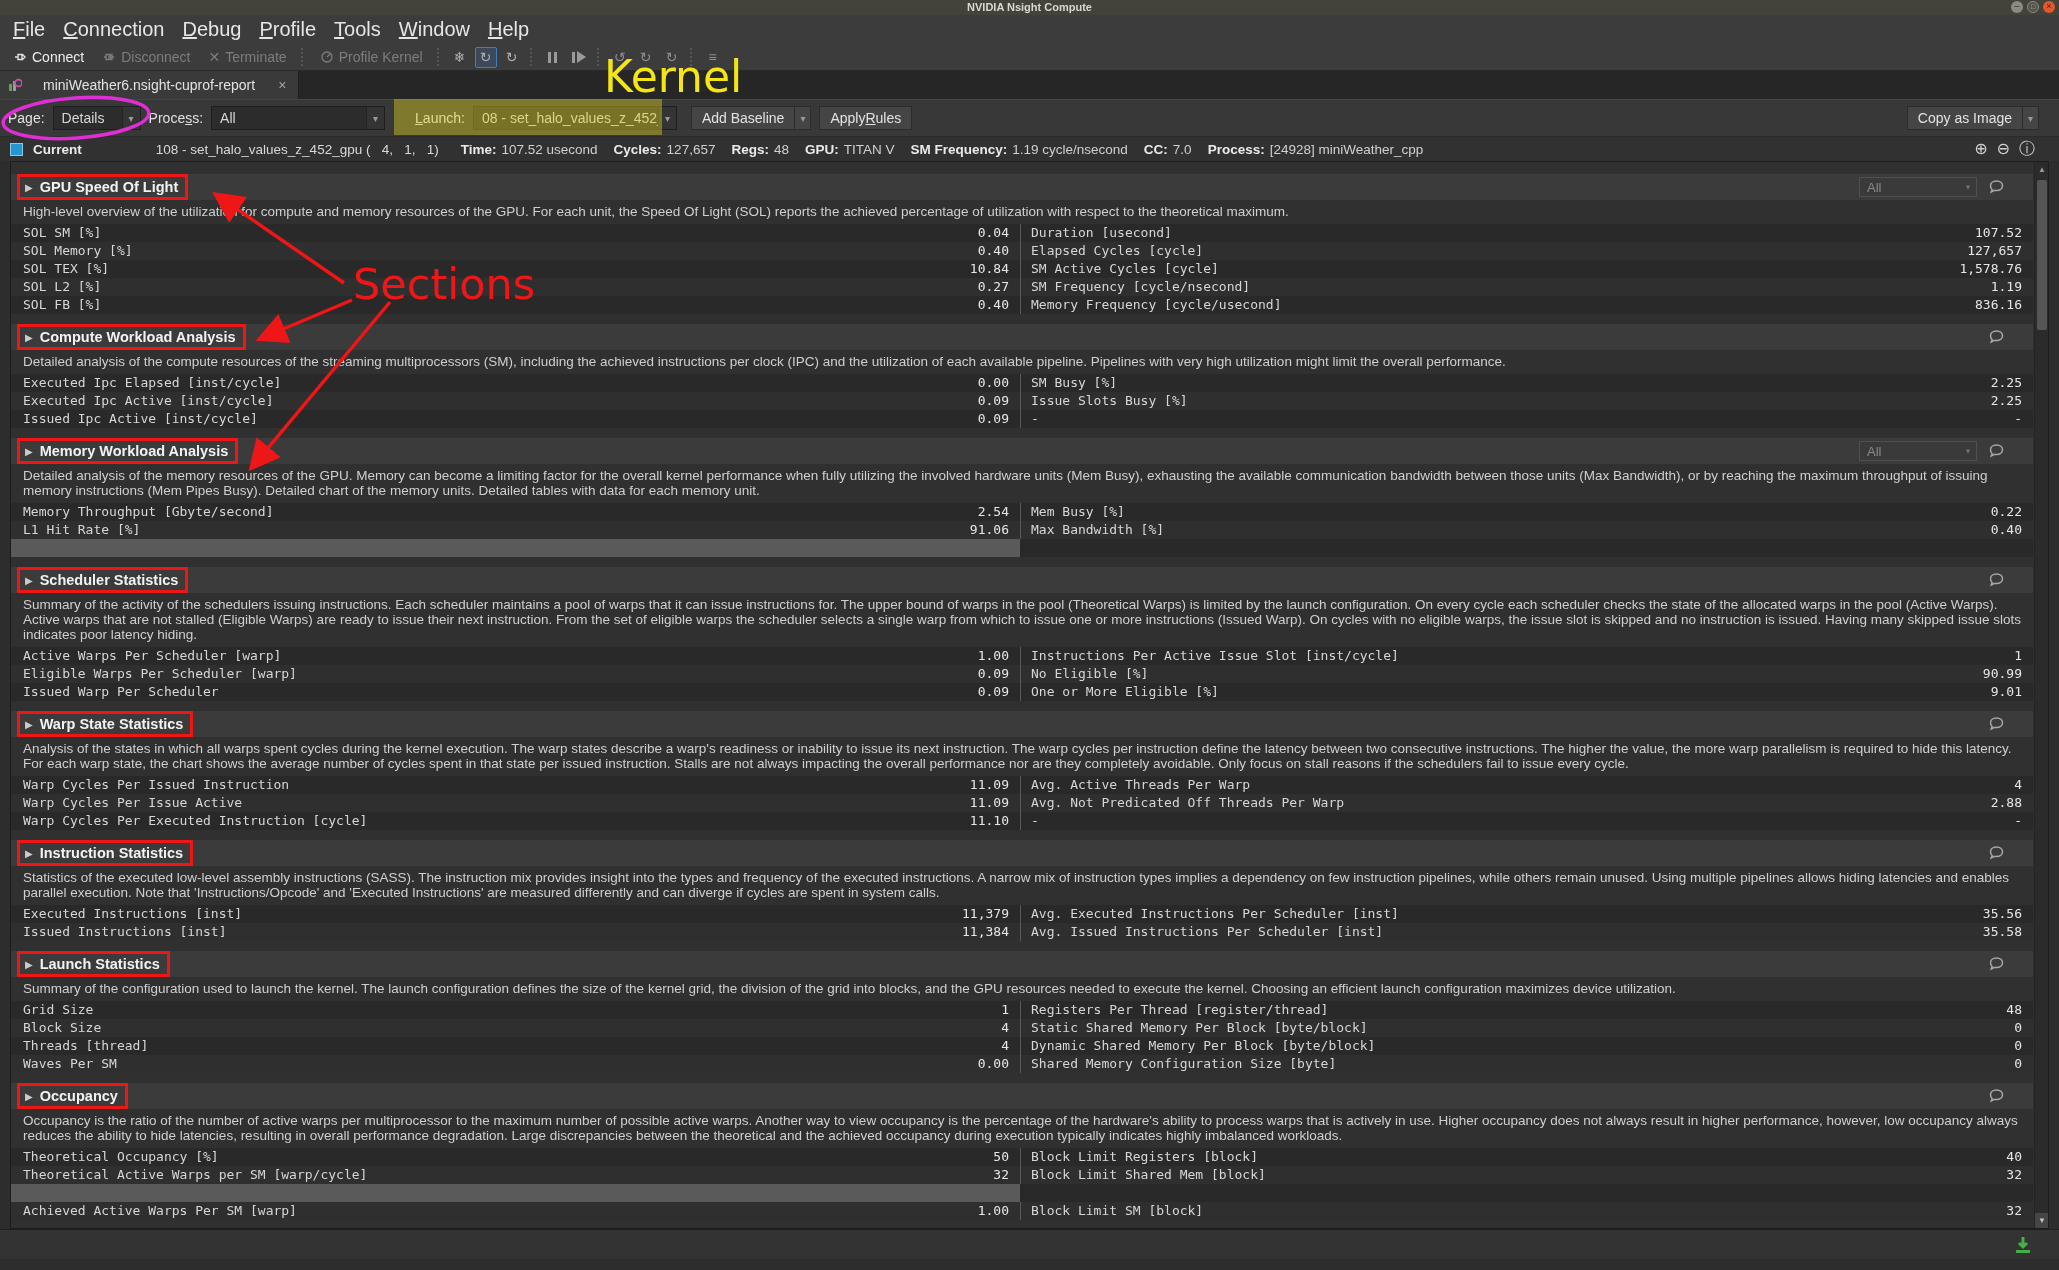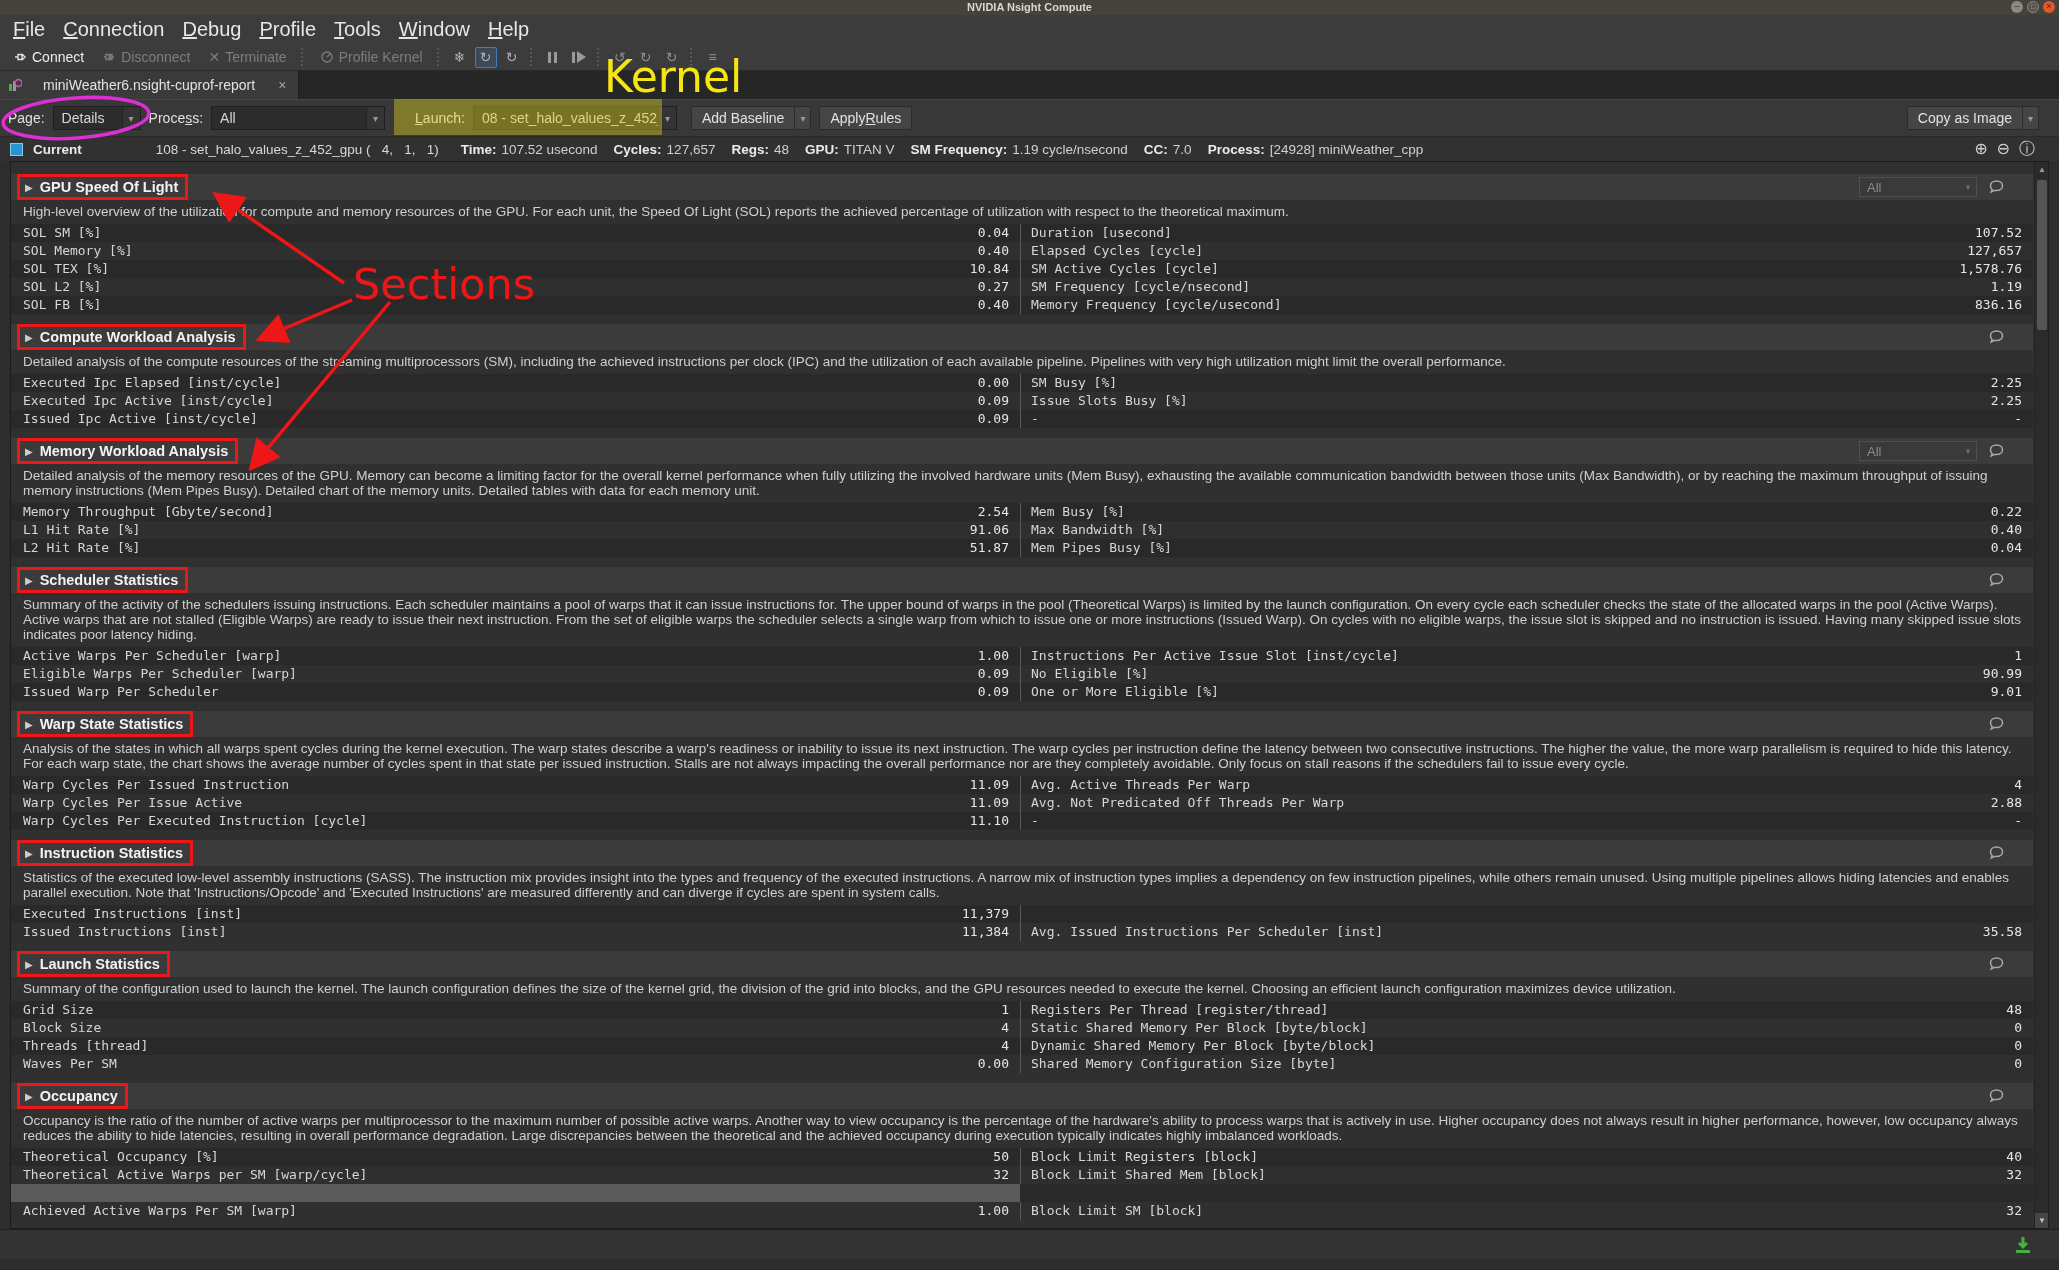--- a/index.html
+++ b/index.html
@@ -387,24 +387,20 @@
               <span class="lbl">L1 Hit Rate [%]</span>
               <span class="val">91.06</span>
             </span>
             <span class="mdiv"></span>
             <span class="mcell right">
               <span class="lbl">Max Bandwidth [%]</span>
               <span class="val">0.40</span>
             </span>
           </div>
           <div class="mrow">
-            <span class="mcell left">
-              <span class="lbl">L2 Hit Rate [%]</span>
-              <span class="val">51.87</span>
-            </span>
             <span class="mdiv"></span>
             <span class="mcell right">
               <span class="lbl">Mem Pipes Busy [%]</span>
               <span class="val">0.04</span>
             </span>
           </div>
         </div>
   </div>
 
   <div class="section">
@@ -523,20 +519,24 @@
       </span>
     </div>
     <div class="sec-desc">Statistics of the executed low-level assembly instructions (SASS). The instruction mix provides insight into the types and frequency of the executed instructions. A narrow mix of instruction types implies a dependency on few instruction pipelines, while others remain unused. Using multiple pipelines allows hiding latencies and enables parallel execution. Note that 'Instructions/Opcode' and 'Executed Instructions' are measured differently and can diverge if cycles are spent in system calls.</div>
     <div class="sec-table">
           <div class="mrow">
             <span class="mcell left">
               <span class="lbl">Executed Instructions [inst]</span>
               <span class="val">11,379</span>
             </span>
             <span class="mdiv"></span>
+            <span class="mcell right">
+              <span class="lbl">Avg. Executed Instructions Per Scheduler [inst]</span>
+              <span class="val">35.56</span>
+            </span>
           </div>
           <div class="mrow">
             <span class="mcell left">
               <span class="lbl">Issued Instructions [inst]</span>
               <span class="val">11,384</span>
             </span>
             <span class="mdiv"></span>
             <span class="mcell right">
               <span class="lbl">Avg. Issued Instructions Per Scheduler [inst]</span>
               <span class="val">35.58</span>

